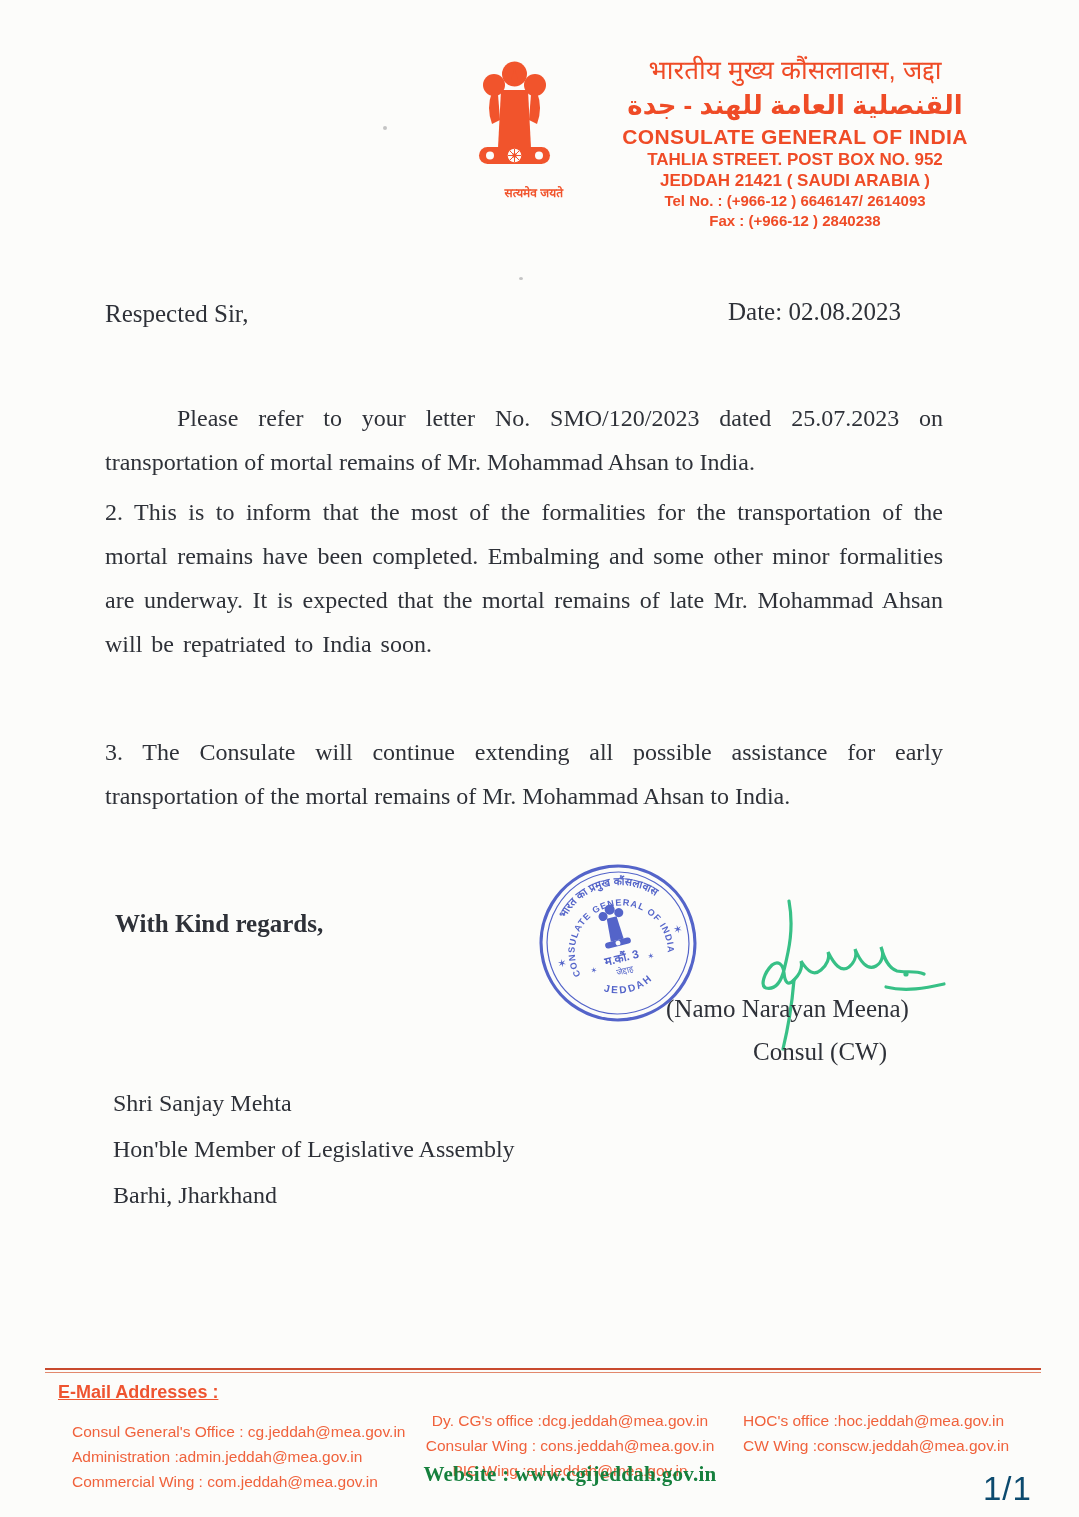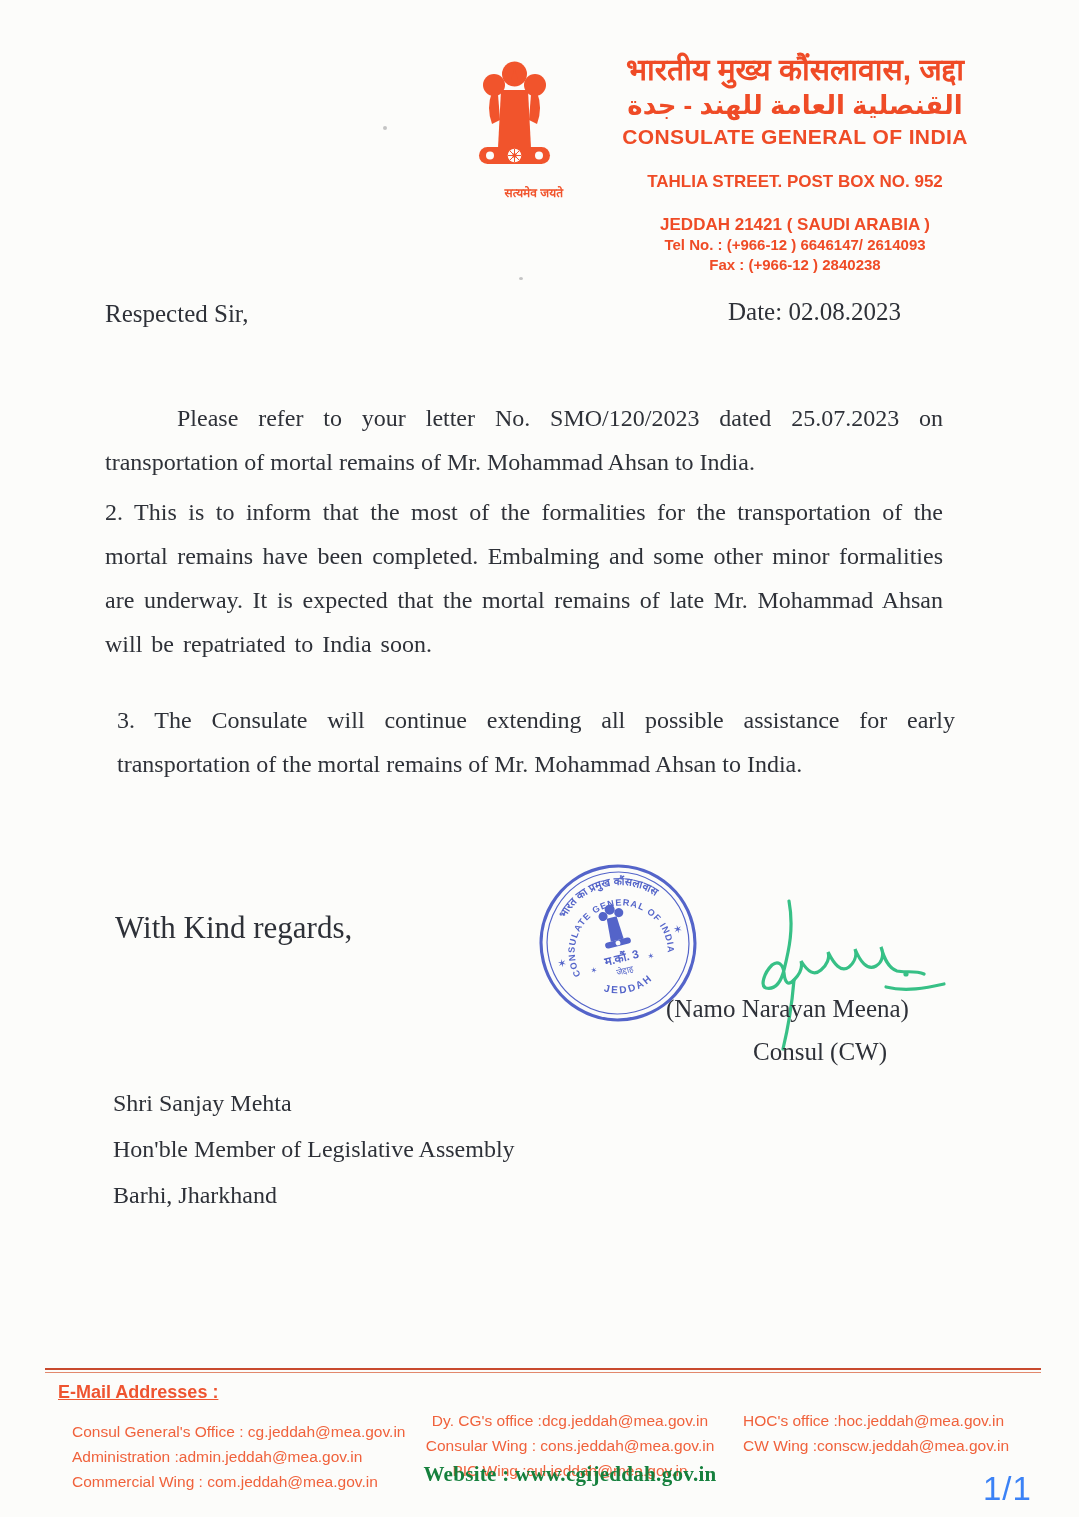--- a/index.html
+++ b/index.html
@@ -16,37 +16,37 @@
   .emblem-motto{
     position:absolute;left:468px;top:184px;width:95px;
     text-align:right;font-family:"Liberation Sans","DejaVu Sans",sans-serif;
     font-size:12px;font-weight:bold;color:#f1542c;
   }
   .head-block{
     position:absolute;left:595px;top:52px;width:400px;
     text-align:center;color:#ef4b26;
     font-family:"Liberation Sans","DejaVu Sans",sans-serif;
   }
-  .head-hindi{font-size:30px;font-weight:bold;line-height:36px;}
+  .head-hindi{font-size:26px;font-weight:normal;line-height:36px;}
   .head-arabic{font-size:26px;font-weight:bold;line-height:34px;}
   .head-en{font-size:21px;font-weight:bold;line-height:25px;letter-spacing:.4px;margin-top:2px;}
-  .head-addr{font-size:17px;font-weight:bold;line-height:21px;margin-top:22px;}
+  .head-addr{font-size:17px;font-weight:bold;line-height:21px;}
   .head-tel{font-size:15px;font-weight:bold;line-height:20px;}
   
   .salutation{position:absolute;left:105px;top:300px;font-size:25px;}
   .dateline{position:absolute;left:728px;top:298px;font-size:25px;}
   .para{
     position:absolute;left:105px;width:838px;
     font-size:24px;line-height:44px;
     text-align:justify;
   }
   .para.p1{top:396px;text-indent:72px;}
   .para.p2{top:490px;word-spacing:3px;}
-  .para.p3{top:698px;margin-left:12px;}
-  .closing{position:absolute;left:115px;top:910px;font-size:31px;font-weight:normal;}
+  .para.p3{top:730px;}
+  .closing{position:absolute;left:115px;top:910px;font-size:25px;font-weight:bold;}
   
   .stamp{position:absolute;left:532px;top:855px;width:172px;height:176px;transform:rotate(-14deg);opacity:.88;}
   .signature{position:absolute;left:730px;top:853px;width:300px;height:250px;}
   .signer-name{position:absolute;left:666px;top:995px;font-size:25px;}
   .signer-title{position:absolute;left:753px;top:1038px;font-size:25px;}
   
   .recipient{position:absolute;left:105px;top:1080px;font-size:24px;line-height:46px;margin-left:8px;}
   
   .speck{position:absolute;border-radius:50%;background:#c4c4c4;}
   
@@ -68,21 +68,21 @@
   .f-col.c2{left:420px;width:300px;text-align:center;}
   .f-col.c3{left:743px;width:310px;}
   .website{
     position:absolute;left:395px;top:84px;width:350px;text-align:center;
     font-family:"Liberation Serif","DejaVu Serif",serif;
     font-size:21px;font-weight:bold;color:#15803d;letter-spacing:.3px;
   }
   .page-num{
     position:absolute;left:983px;top:1470px;
     font-family:"Liberation Sans","DejaVu Sans",sans-serif;
-    font-size:33px;color:#3b82f6;letter-spacing:1px;
+    font-size:33px;color:#0c4a6e;letter-spacing:1px;
   }
 </style>
 </head>
 <body>
 
 <div class="page">
 
   <svg class="emblem" viewBox="0 0 85 128">
     <g fill="#f1542c">
       <circle cx="22" cy="27" r="11"></circle>

